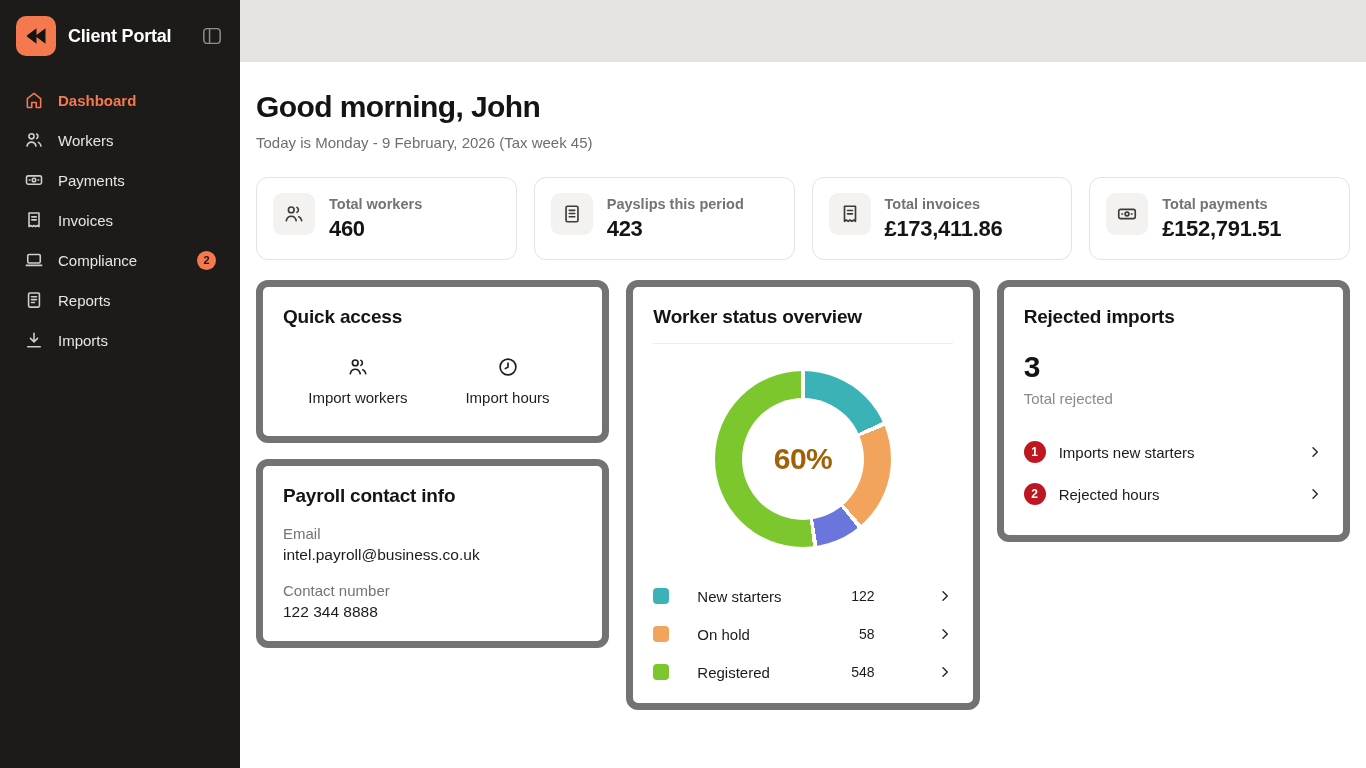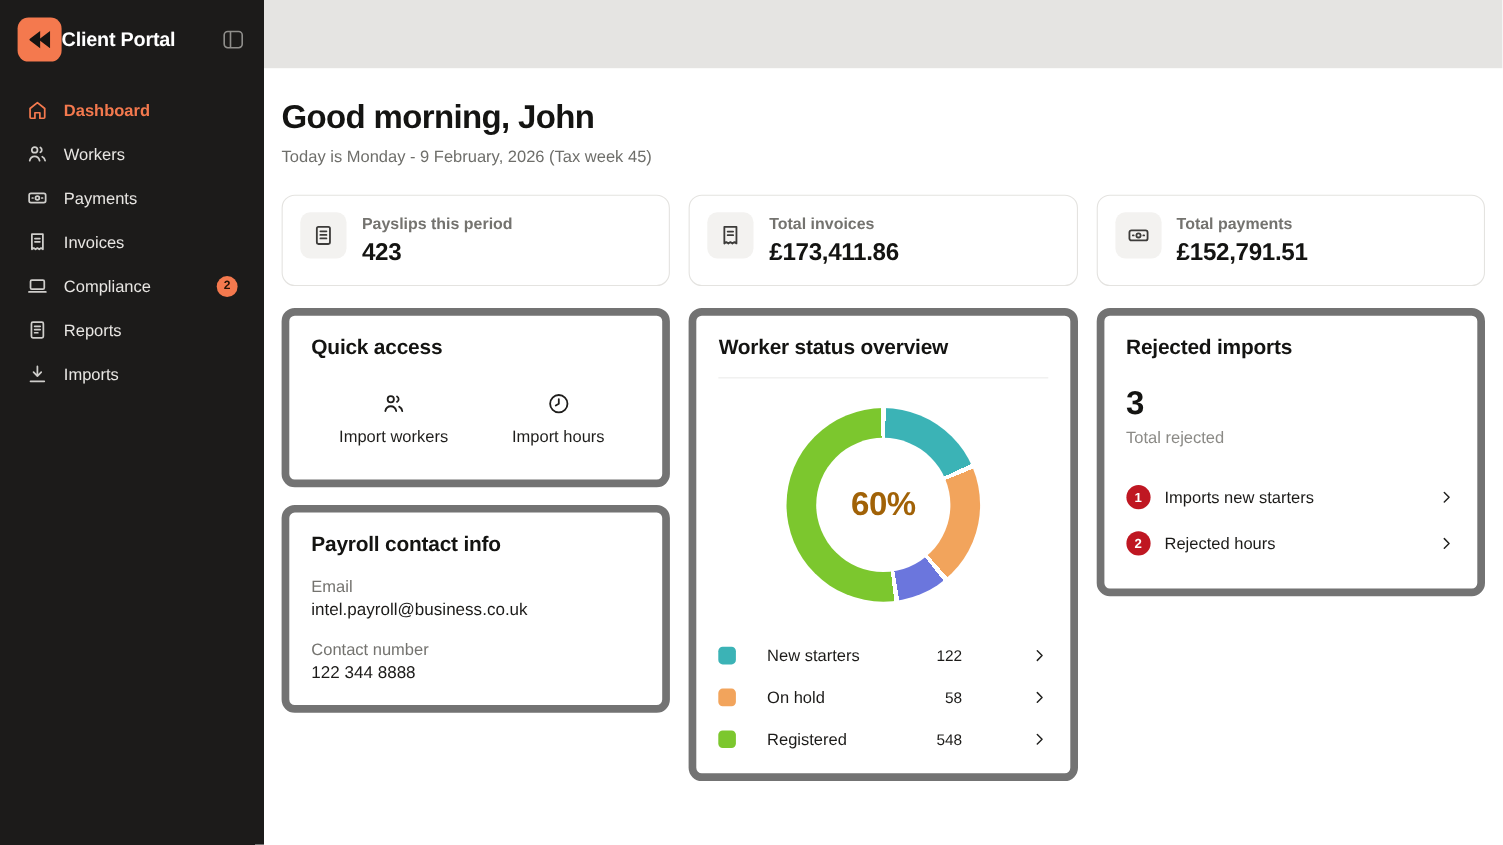--- a/index.html
+++ b/index.html
@@ -15,20 +15,21 @@
   
   .sidebar {
     width: 240px; min-width: 240px; height: 768px;
     background: #1c1b1a;
     color: #eceae7;
     display: flex; flex-direction: column;
   }
   .brand-row {
     display: flex; align-items: center;
     padding: 16px 16px 14px 16px;
+    gap: 12px;
   }
   .logo-box {
     width: 40px; height: 40px; border-radius: 10px;
     background: #f4794e;
     display: grid; place-items: center;
   }
   .brand-title { font-size: 18px; font-weight: 700; color: #ffffff; letter-spacing: -0.2px; flex: 1; }
   .panel-toggle { color: #8f8e8b; cursor: pointer; padding: 2px; }
 
   .nav { margin-top: 10px; }
@@ -220,20 +221,34 @@
 </aside>
 
 <main class="main">
   <div class="topbar"></div>
   <div class="content">
 
     <h1 class="greeting">Good morning, John</h1>
     <div class="dateline">Today is Monday - 9 February, 2026 (Tax week 45)</div>
 
     <div class="stats-row">
+      <div class="stat-card">
+        <div class="stat-icon-box">
+          <svg width="22" height="22" viewBox="0 0 24 24" fill="none" stroke="currentColor" stroke-width="1.8" stroke-linecap="round" stroke-linejoin="round">
+            <circle cx="9" cy="7.5" r="3.1"></circle>
+              <path d="M3.6 19.3c.7-3 2.8-4.8 5.4-4.8s4.7 1.8 5.4 4.8"></path>
+              <path d="M15.2 4.8a3.1 3.1 0 0 1 0 5.4"></path>
+              <path d="M17.3 14.9c1.6.8 2.7 2.3 3.1 4.4"></path>
+          </svg>
+        </div>
+        <div>
+          <div class="stat-label">Total workers</div>
+          <div class="stat-value">460</div>
+        </div>
+      </div>
       <div class="stat-card">
         <div class="stat-icon-box">
           <svg width="22" height="22" viewBox="0 0 24 24" fill="none" stroke="currentColor" stroke-width="1.8" stroke-linecap="round" stroke-linejoin="round">
             <rect x="5.5" y="3.5" width="13" height="17" rx="1.6"></rect>
               <path d="M9 8h6M9 11.5h6M9 15h6"></path>
           </svg>
         </div>
         <div>
           <div class="stat-label">Payslips this period</div>
           <div class="stat-value">423</div>

